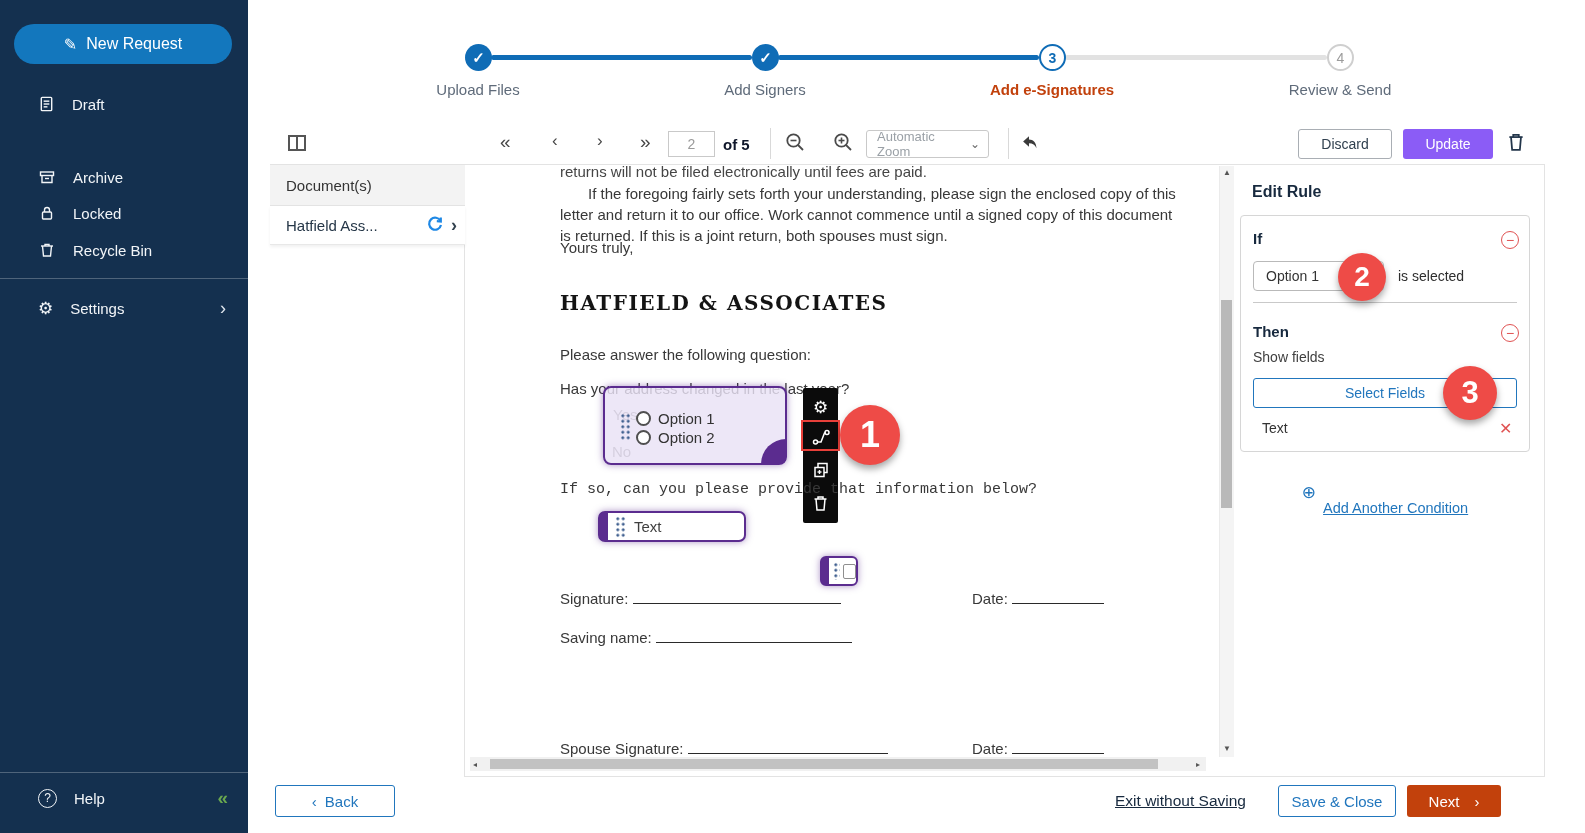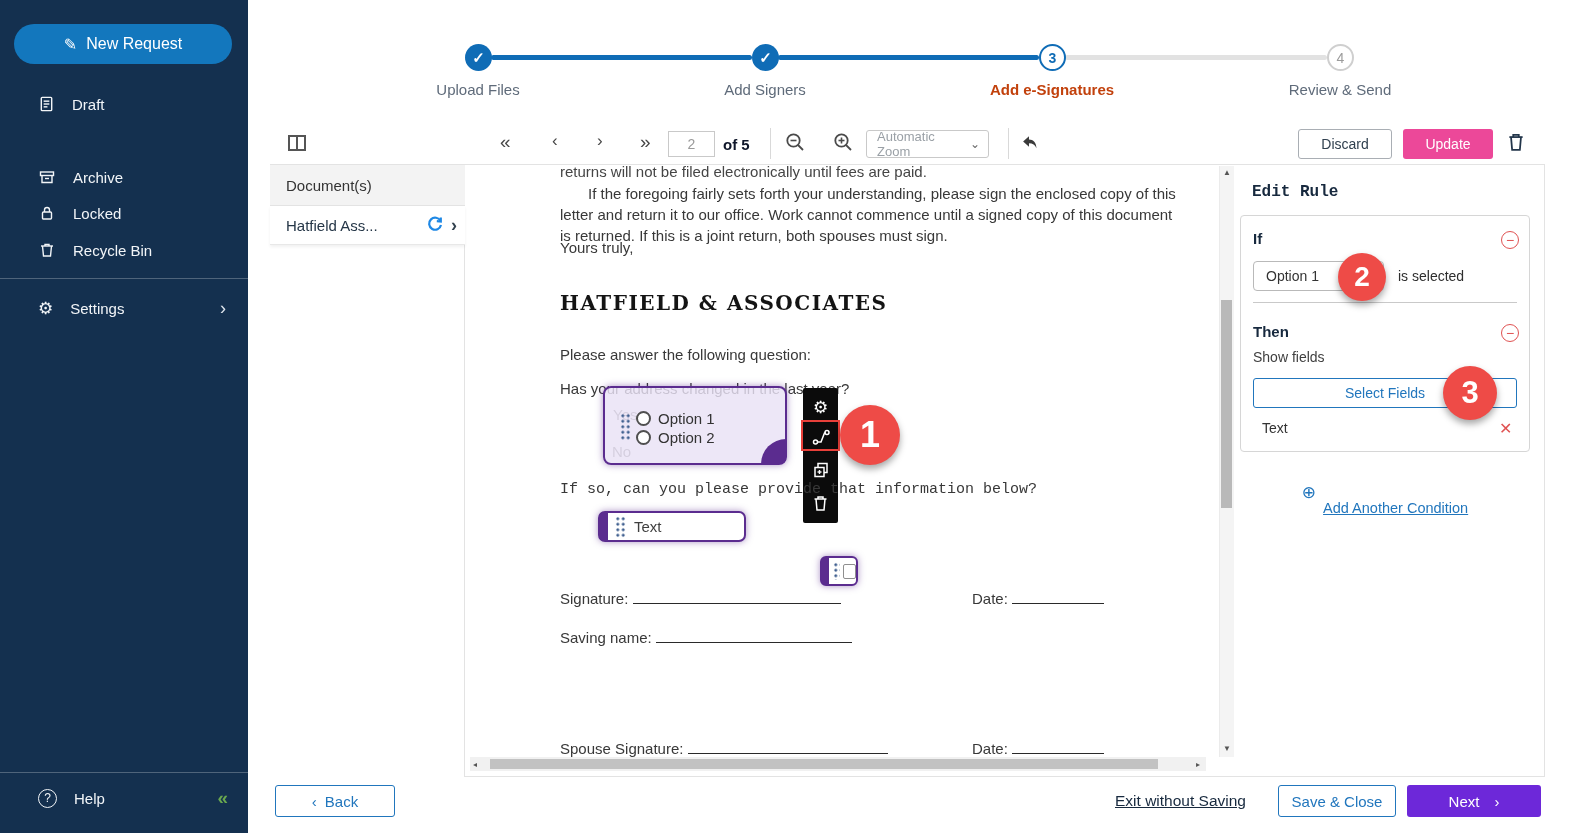--- a/index.html
+++ b/index.html
@@ -30,21 +30,21 @@
 
   
   #viewer { left:270px; top:122px; width:1275px; height:655px; border:1px solid #e3e3e3; background:#fff; }
   #pdf-toolbar { left:270px; top:122px; width:1275px; height:43px; border-bottom:1px solid #e3e3e3; background:#fff; }
   .tchar { position:absolute; top:131px; font-size:17px; color:#474747; cursor:pointer; }
   #page-input { left:668px; top:131px; width:47px; height:26px; border:1px solid #c9c9c9; text-align:center; color:#9a9a9a; font-size:14px; font-family:"Liberation Sans",sans-serif; }
   #page-total { left:723px; top:136px; font-size:15px; font-weight:bold; color:#0f172a; }
   .vsep { position:absolute; top:128px; height:31px; width:0; border-left:1px solid #d9d9d9; }
   #zoom-select { left:866px; top:130px; width:123px; height:28px; border:1px solid #c9c9c9; border-radius:3px; display:flex; align-items:center; justify-content:space-between; padding:0 8px 0 10px; color:#9aa0a6; font-size:13px; cursor:pointer; background:#fff; }
   #discard-btn { left:1298px; top:129px; width:94px; height:30px; background:#fff; border:1px solid #a9aeb4; border-radius:3px; color:#30404f; font-size:14px; cursor:pointer; font-family:"Liberation Sans",sans-serif;}
-  #update-btn  { left:1403px; top:129px; width:90px; height:30px; background:#ec4899; border:none; border-radius:3px; color:#fff; font-size:14px; cursor:pointer; font-family:"Liberation Sans",sans-serif;}
+  #update-btn  { left:1403px; top:129px; width:90px; height:30px; background:#8b5cf6; border:none; border-radius:3px; color:#fff; font-size:14px; cursor:pointer; font-family:"Liberation Sans",sans-serif;}
 
   
   #doc-panel { left:270px; top:165px; width:195px; height:612px; border-right:1px solid #e3e3e3; background:#fff; }
   #doc-panel-header { left:270px; top:165px; width:195px; height:41px; background:#f3f3f3; border-bottom:1px solid #e3e3e3; display:flex; align-items:center; padding-left:16px; font-size:15px; color:#333; }
   #doc-row { left:270px; top:206px; width:195px; height:39px; background:#fff; border-bottom:1px solid #e8e8e8; display:flex; align-items:center; padding:0 8px 0 16px; font-size:15px; color:#253647; cursor:pointer; box-shadow:0 2px 3px rgba(0,0,0,0.06); }
   #doc-row .grow { flex:1; }
 
   
   .doc-text { position:absolute; font-size:15px; color:#383838; }
   #company-name { font-family:"DejaVu Serif", serif; font-weight:bold; font-size:20px; letter-spacing:1.5px; color:#141414; }
@@ -71,40 +71,40 @@
   .badge { position:absolute; border-radius:50%; background:#ee4b47; color:#fff; display:flex; align-items:center; justify-content:center; font-weight:bold; box-shadow:0 4px 7px rgba(0,0,0,0.35); }
 
   
   #vscroll { left:1219px; top:166px; width:15px; height:591px; background:#f4f4f4; border-left:1px solid #ebebeb; }
   #vthumb { left:1221px; top:300px; width:11px; height:208px; background:#b9b9b9; }
   .scroll-arrow { position:absolute; font-size:8px; color:#555; }
   #hscroll { left:470px; top:757px; width:736px; height:14px; background:#f1f1f1; }
   #hthumb { left:490px; top:759px; width:668px; height:10px; background:#c2c2c2; }
 
   
-  #rule-panel-title { left:1252px; top:183px; font-size:16px; font-weight:bold; color:#17293e;font-family:Liberation Mono, monospace; }
+  #rule-panel-title { left:1252px; top:183px; font-size:16px; font-weight:bold; color:#17293e; }
   #rule-card { left:1240px; top:215px; width:290px; height:237px; border:1px solid #d6d6d6; border-radius:4px; background:#fff; }
   .rule-label { position:absolute; font-size:15px; font-weight:bold; color:#17293e; }
   .minus-circle { position:absolute; width:18px; height:18px; border:1.5px solid #e05252; border-radius:50%; color:#e05252; display:flex; align-items:center; justify-content:center; font-size:14px; line-height:1; cursor:pointer; background:#fff; }
   #if-select { left:1253px; top:261px; width:131px; height:30px; border:1px solid #b9b9b9; border-radius:4px; display:flex; align-items:center; padding-left:12px; font-size:14px; color:#333; background:#fff; cursor:pointer; }
   #is-selected { left:1398px; top:268px; font-size:14px; color:#2e2e2e; }
   #rule-divider { left:1253px; top:302px; width:264px; height:0; border-top:1px solid #c9c9c9; }
   #show-fields { left:1253px; top:349px; font-size:14px; color:#3f3f3f; }
   #select-fields-btn { left:1253px; top:378px; width:264px; height:30px; background:#fff; border:1.5px solid #2176bd; border-radius:3px; color:#2176bd; font-size:14px; cursor:pointer; font-family:"Liberation Sans",sans-serif; }
   #field-text { left:1262px; top:420px; font-size:14px; color:#333; }
   #field-remove { left:1499px; top:419px; font-size:16px; color:#e05252; cursor:pointer; }
   #add-cond { left:1240px; top:468px; width:290px; display:flex; align-items:center; justify-content:center; gap:7px; color:#2176bd; font-size:14.5px; cursor:pointer; }
   #add-cond .link { text-decoration:underline;margin-top:32px; }
   #add-cond .pc { font-size:17px; }
 
   
   #back-btn { left:275px; top:785px; width:120px; height:32px; background:#fff; border:1.5px solid #2176bd; border-radius:3px; color:#2176bd; font-size:15px; display:flex; align-items:center; justify-content:center; gap:8px; cursor:pointer; }
   #exit-link { left:1115px; top:792px; font-size:15.5px; color:#17293e; text-decoration:underline; cursor:pointer; }
   #save-close-btn { left:1278px; top:785px; width:118px; height:32px; background:#fff; border:1.5px solid #2176bd; border-radius:3px; color:#2176bd; font-size:15px; cursor:pointer; font-family:"Liberation Sans",sans-serif; }
-  #next-btn { left:1407px; top:785px; width:134px; height:32px; background:#6d28d9; border:none; border-radius:3px; color:#fff; font-size:15px; display:flex; align-items:center; justify-content:center; gap:15px; cursor:pointer; }
+  #next-btn { left:1407px; top:785px; width:94px; height:32px; background:#c2410c; border:none; border-radius:3px; color:#fff; font-size:15px; display:flex; align-items:center; justify-content:center; gap:15px; cursor:pointer; }
 </style>
 </head>
 <body>
 
 <div id="sidebar" class="abs">
   <button id="new-request" class="abs">
     <span>✎</span>
     <span>New Request</span>
   </button>
 

